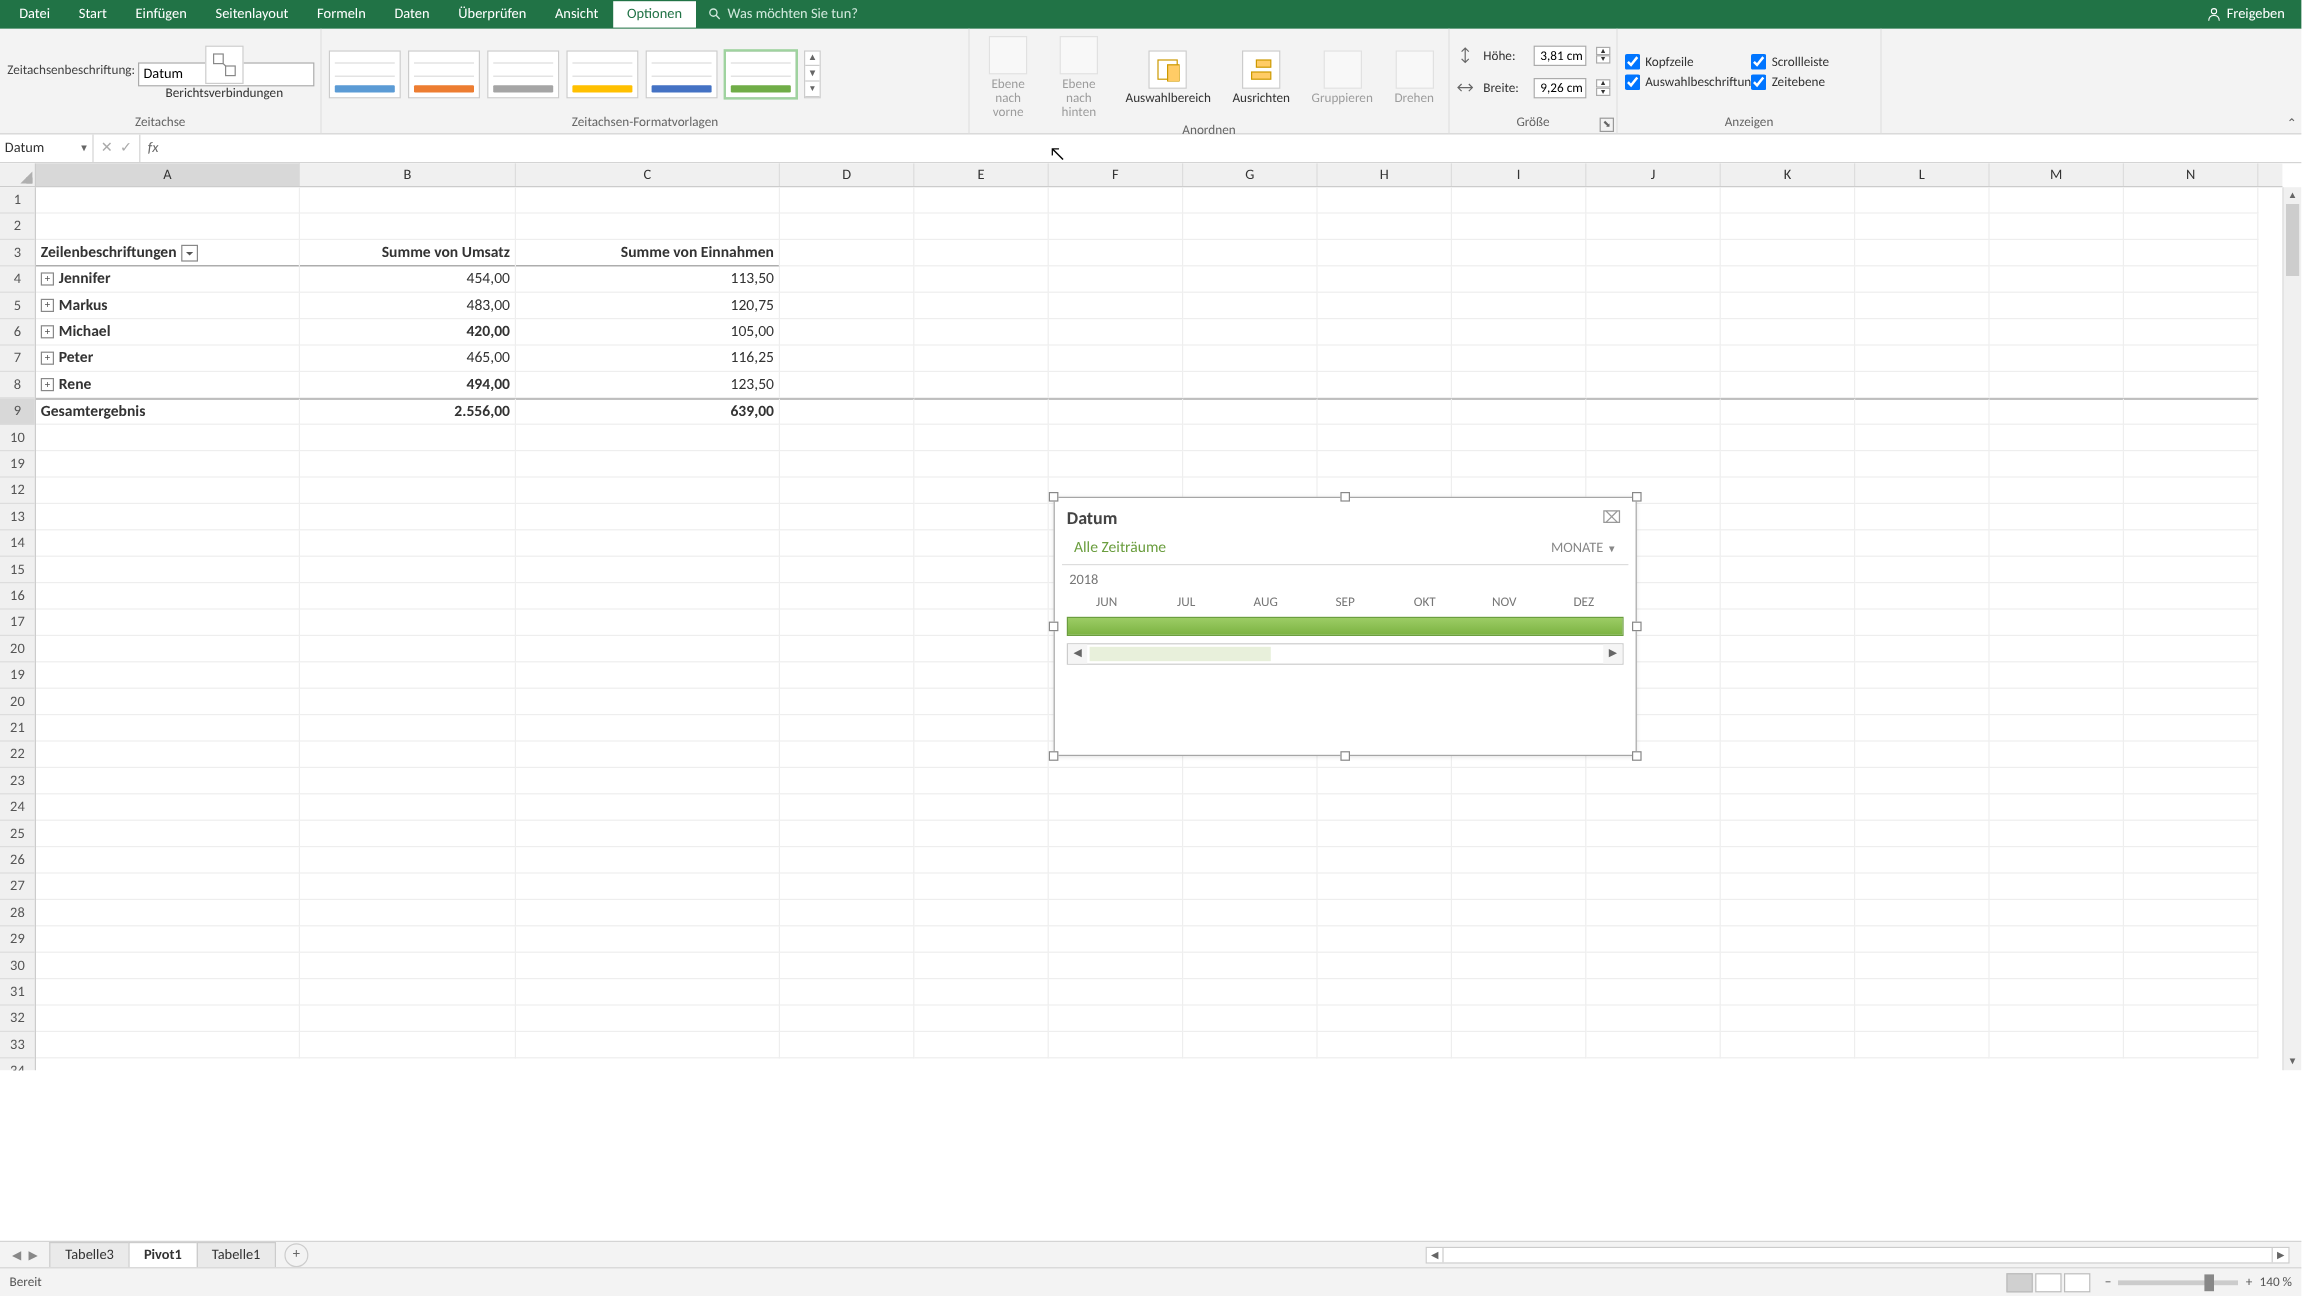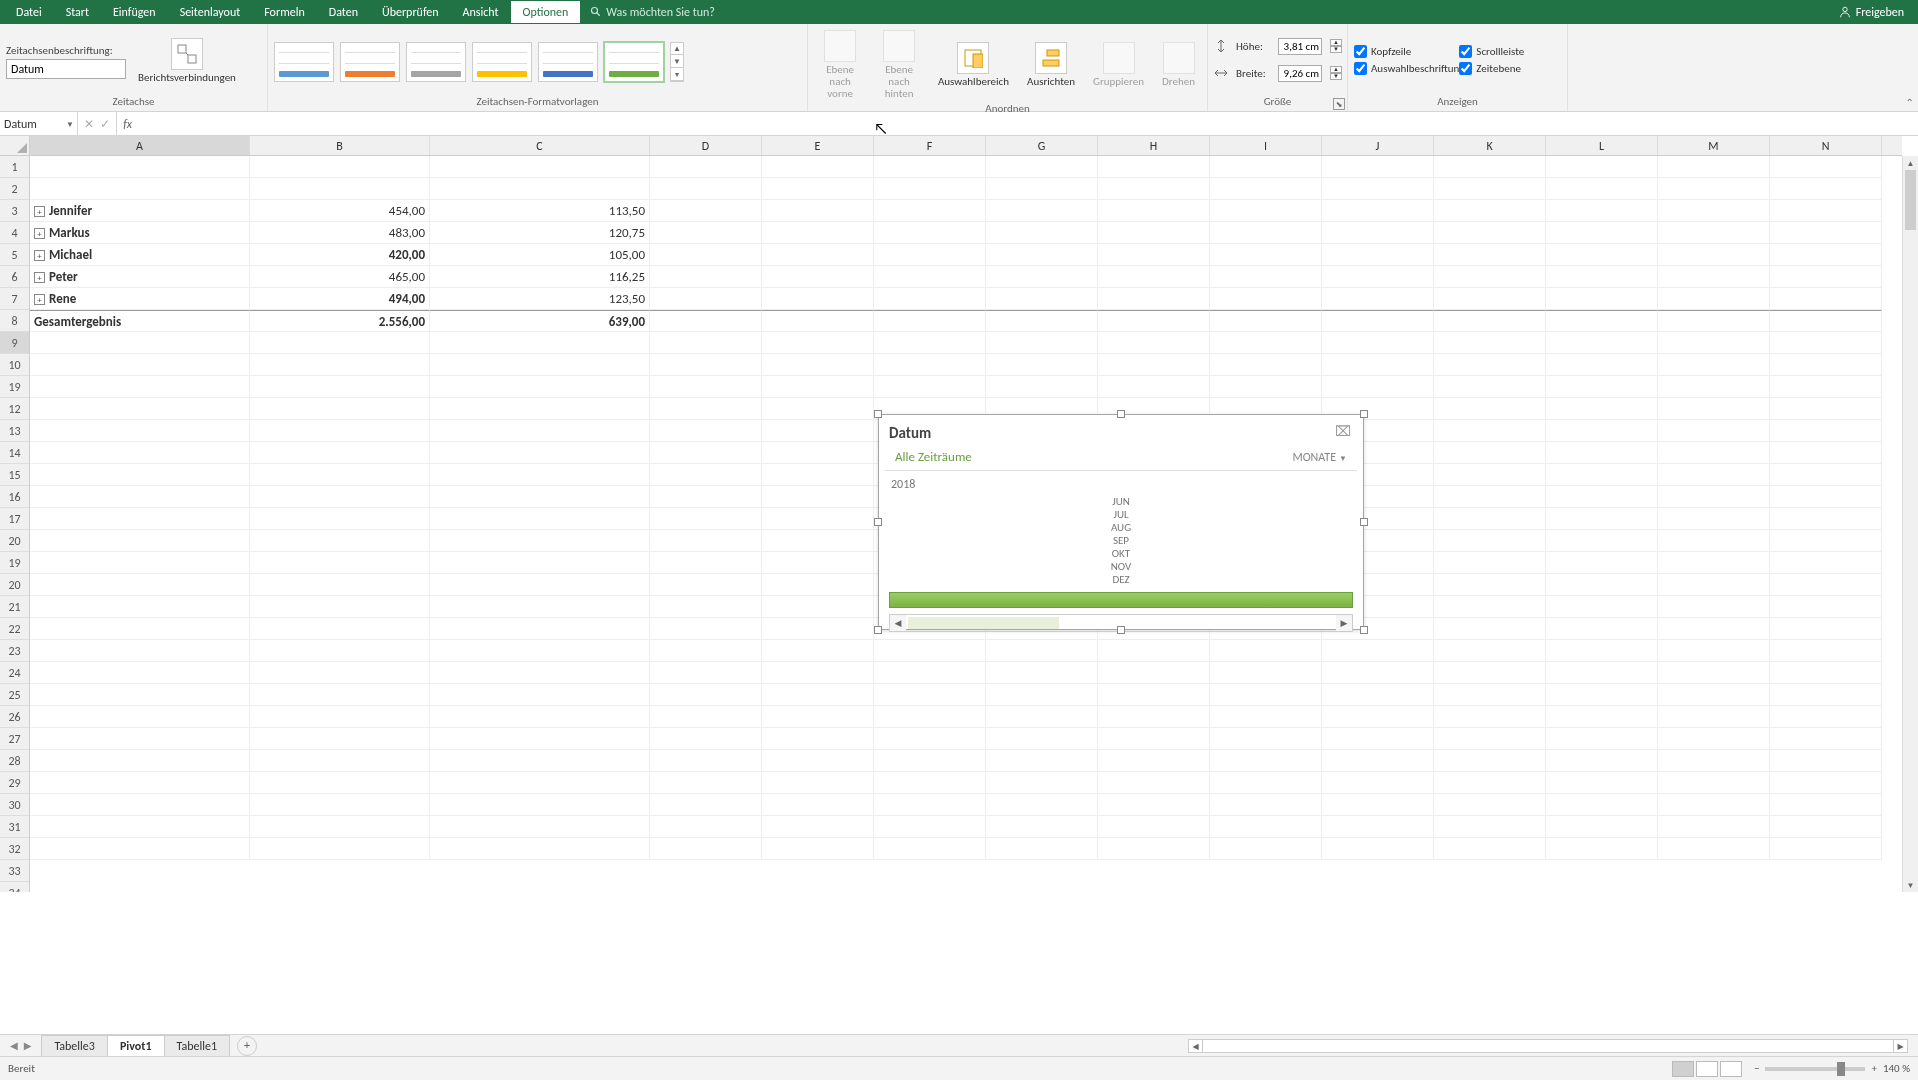--- a/index.html
+++ b/index.html
@@ -14,21 +14,21 @@
 .tell-me svg { width: 12px; height: 12px; }
 .share { display: flex; align-items: center; gap: 4px; padding: 0 10px; color: #fff; font-size: 12px; }
 .share svg { width: 14px; height: 14px; }
 
 
 .ribbon { height: 88px; background: #f3f3f3; border-bottom: 1px solid #d4d4d4; display: flex; position: relative; }
 .ribbon-group { border-right: 1px solid #e1e1e1; display: flex; flex-direction: column; justify-content: space-between; padding: 4px 6px 1px; }
 .ribbon-group-label { text-align: center; font-size: 11px; color: #666; padding-bottom: 2px; }
 .ribbon-group-body { flex: 1; display: flex; align-items: center; gap: 6px; }
 
-.caption-box { display: flex; flex-direction: column; gap: 2px; width: 120px; }
+.caption-box { display: flex; flex-direction: row; gap: 2px; width: 120px; }
 .caption-box label { font-size: 11px; color: #444; }
 .caption-box input { border: 1px solid #ababab; padding: 2px 4px; font-size: 12px; height: 20px; }
 
 .big-btn { display: flex; flex-direction: column; align-items: center; gap: 2px; padding: 2px 6px; cursor: pointer; }
 .big-btn .icon { width: 32px; height: 32px; background: #fff; border: 1px solid #ccc; display: flex; align-items: center; justify-content: center; }
 .big-btn .lbl { font-size: 11px; text-align: center; line-height: 1.1; }
 .big-btn.disabled { opacity: 0.45; }
 
 .style-gallery { display: flex; gap: 6px; align-items: center; }
 .style-thumb { width: 60px; height: 40px; border: 1px solid #ccc; background: #fff; padding: 4px; display: flex; flex-direction: column; gap: 2px; cursor: pointer; }
@@ -94,21 +94,21 @@
 .slicer .handle.tm{left:50%;top:-5px;margin-left:-4px;} .slicer .handle.bm{left:50%;bottom:-5px;margin-left:-4px;}
 .slicer .handle.ml{left:-5px;top:50%;margin-top:-4px;} .slicer .handle.mr{right:-5px;top:50%;margin-top:-4px;}
 .slicer-head{padding:8px 10px 4px;display:flex;justify-content:space-between;align-items:center;}
 .slicer-title{font-size:15px;font-weight:bold;color:#444;}
 .slicer-clear{width:20px;height:20px;color:#999;cursor:pointer;font-size:14px;text-align:center;}
 .slicer-sub{padding:2px 10px 6px;display:flex;justify-content:space-between;align-items:center;border-bottom:1px solid #ddd;margin:0 6px;}
 .slicer-period{color:#6b9e3f;font-size:13px;}
 .slicer-level{color:#888;font-size:12px;cursor:pointer;}
 .slicer-level .dd{font-size:8px;margin-left:3px;}
 .slicer-year{padding:6px 12px 0;font-size:12px;color:#777;}
-.slicer-months{display:flex;padding:4px 10px 2px;gap:0;flex-direction:column;}
+.slicer-months{display:flex;padding:4px 10px 2px;gap:0;}
 .slicer-months div{flex:1;text-align:center;font-size:11px;color:#777;}
 .slicer-bar{margin:4px 10px;height:16px;background:#8bc34a;background:linear-gradient(#9ccc65,#7cb342);border:1px solid #6b9e3f;}
 .slicer-scroll{margin:6px 10px 8px;height:18px;border:1px solid #ccc;display:flex;align-items:stretch;}
 .slicer-scroll .arr{width:16px;text-align:center;line-height:16px;font-size:9px;color:#666;background:#f5f5f5;cursor:pointer;}
 .slicer-scroll .track{flex:1;position:relative;}
 .slicer-scroll .thumb{position:absolute;left:2px;top:2px;bottom:2px;width:35%;background:#e8f0db;}
 
 
 .sheet-bar { position:absolute; left:0; right:0; bottom:24px; height:22px; background:#f3f3f3; border-top:1px solid #d4d4d4; display:flex; align-items:center;}
 .sheet-nav{display:flex;gap:6px;padding:0 10px;color:#888;}
@@ -429,20 +429,36 @@
         <div class="cell" style="width: 112px;"></div>
         <div class="cell" style="width: 112px;"></div>
         <div class="cell" style="width: 112px;"></div>
         <div class="cell" style="width: 112px;"></div>
         <div class="cell" style="width: 112px;"></div>
         <div class="cell" style="width: 112px;"></div>
         <div class="cell" style="width: 112px;"></div>
         <div class="cell" style="width: 112px;"></div>
       </div>
       <div class="row">
+        <div class="cell head" style="width: 220px;">Zeilenbeschriftungen<span class="filter-btn"></span></div>
+        <div class="cell head right" style="width: 180px;">Summe von Umsatz</div>
+        <div class="cell head right" style="width: 220px;">Summe von Einnahmen</div>
+        <div class="cell" style="width: 112px;"></div>
+        <div class="cell" style="width: 112px;"></div>
+        <div class="cell" style="width: 112px;"></div>
+        <div class="cell" style="width: 112px;"></div>
+        <div class="cell" style="width: 112px;"></div>
+        <div class="cell" style="width: 112px;"></div>
+        <div class="cell" style="width: 112px;"></div>
+        <div class="cell" style="width: 112px;"></div>
+        <div class="cell" style="width: 112px;"></div>
+        <div class="cell" style="width: 112px;"></div>
+        <div class="cell" style="width: 112px;"></div>
+      </div>
+      <div class="row">
         <div class="cell" style="width: 220px;"><span class="expand">+</span><b>Jennifer</b></div>
         <div class="cell right" style="width: 180px;">454,00</div>
         <div class="cell right" style="width: 220px;">113,50</div>
         <div class="cell" style="width: 112px;"></div>
         <div class="cell" style="width: 112px;"></div>
         <div class="cell" style="width: 112px;"></div>
         <div class="cell" style="width: 112px;"></div>
         <div class="cell" style="width: 112px;"></div>
         <div class="cell" style="width: 112px;"></div>
         <div class="cell" style="width: 112px;"></div>

